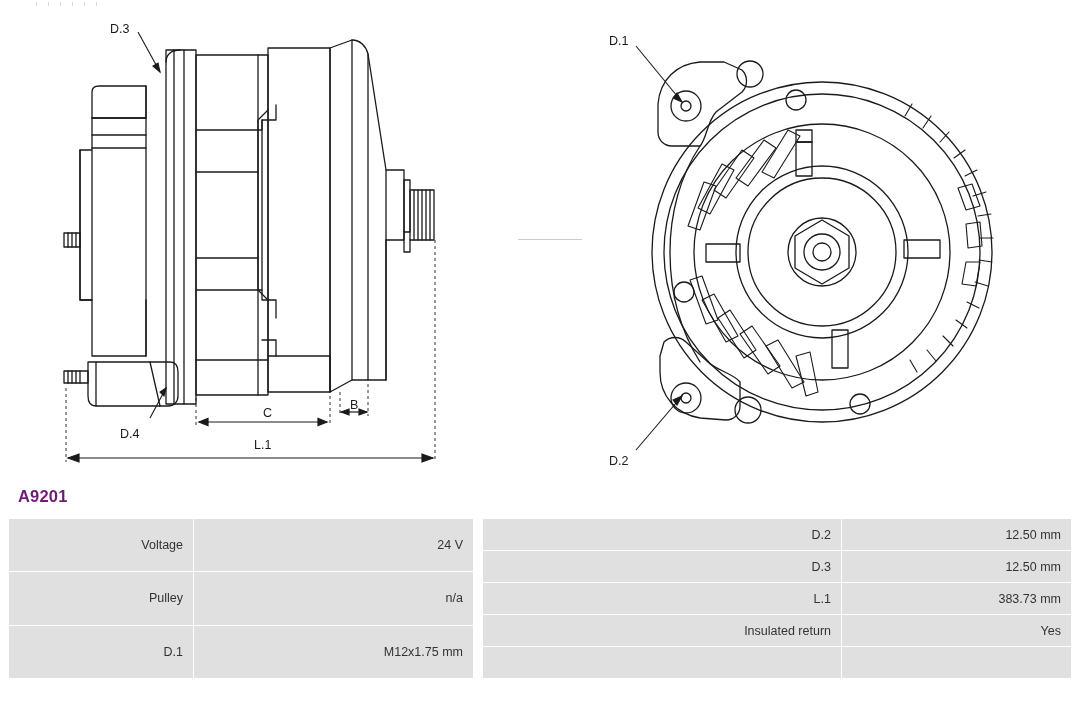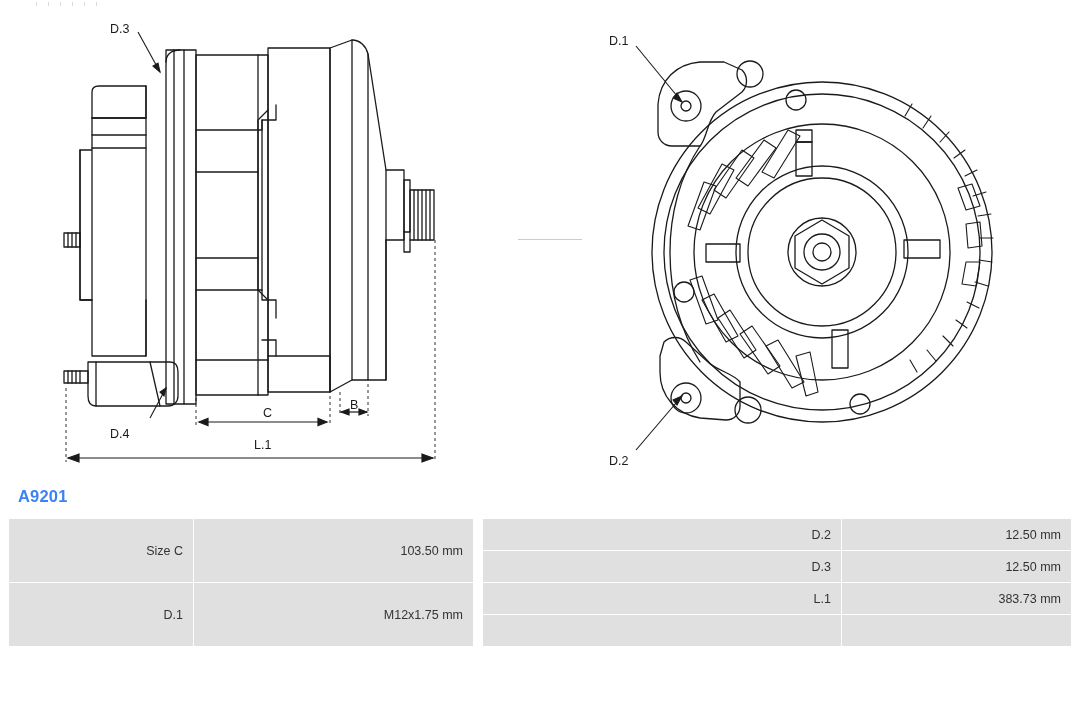--- a/index.html
+++ b/index.html
@@ -38,21 +38,21 @@
     font-family: "Liberation Sans", sans-serif;
     white-space: nowrap;
   }
   
   .part-number {
     position: absolute;
     left: 18px;
     top: 487px;
     font-size: 16.5px;
     font-weight: bold;
-    color: #3b82f6;
+    color: #701a75;
     letter-spacing: 0.2px;
   }
   
   .tables {
     position: absolute;
     left: 8px;
     top: 518px;
     width: 1064px;
     display: flex;
     gap: 8px;
@@ -284,36 +284,40 @@
       </g>
       <g stroke="#1a1a1a" stroke-width="1.1" fill="#1a1a1a">
         <polygon points="682,102 673,98 677,93"></polygon>
         <polygon points="682,396 673,400 677,405"></polygon>
       </g>
     </svg>
 
     <div class="dash-hint"></div>
 
     <span class="callout-label" style="left:110px; top:22px;">D.3</span>
-    <span class="callout-label" style="left:110px; top:427px;">D.4</span>
+    <span class="callout-label" style="left:120px; top:427px;">D.4</span>
     <span class="callout-label" style="left:263px; top:406px;">C</span>
     <span class="callout-label" style="left:350px; top:398px;">B</span>
     <span class="callout-label" style="left:254px; top:438px;">L.1</span>
     <span class="callout-label" style="left:609px; top:34px;">D.1</span>
     <span class="callout-label" style="left:609px; top:454px;">D.2</span>
   </div>
 
   <div class="part-number">A9201</div>
 
   <div class="tables">
     <table class="spec left">
       <tbody>
         <tr>
-          <td class="label">Size C</td>
-          <td class="value">103.50 mm</td>
+          <td class="label">Voltage</td>
+          <td class="value">24 V</td>
+        </tr>
+        <tr>
+          <td class="label">Pulley</td>
+          <td class="value">n/a</td>
         </tr>
         <tr>
           <td class="label">D.1</td>
           <td class="value">M12x1.75 mm</td>
         </tr>
       </tbody>
     </table>
 
     <table class="spec right">
       <tbody>
@@ -321,20 +325,24 @@
           <td class="label">D.2</td>
           <td class="value">12.50 mm</td>
         </tr>
         <tr>
           <td class="label">D.3</td>
           <td class="value">12.50 mm</td>
         </tr>
         <tr>
           <td class="label">L.1</td>
           <td class="value">383.73 mm</td>
+        </tr>
+        <tr>
+          <td class="label">Insulated return</td>
+          <td class="value">Yes</td>
         </tr>
         <tr>
           <td class="label blank"></td>
           <td class="value blank"></td>
         </tr>
       </tbody>
     </table>
   </div>
 
 </div>

